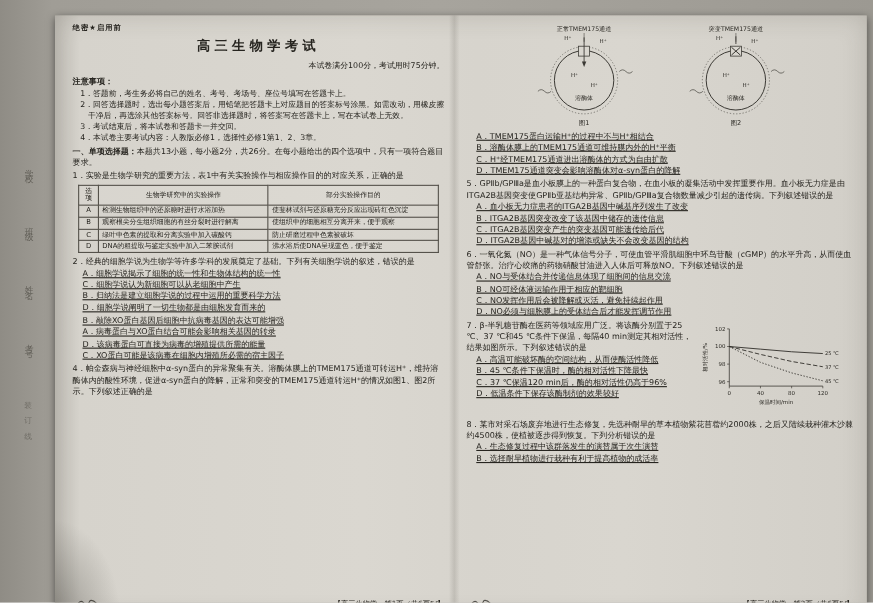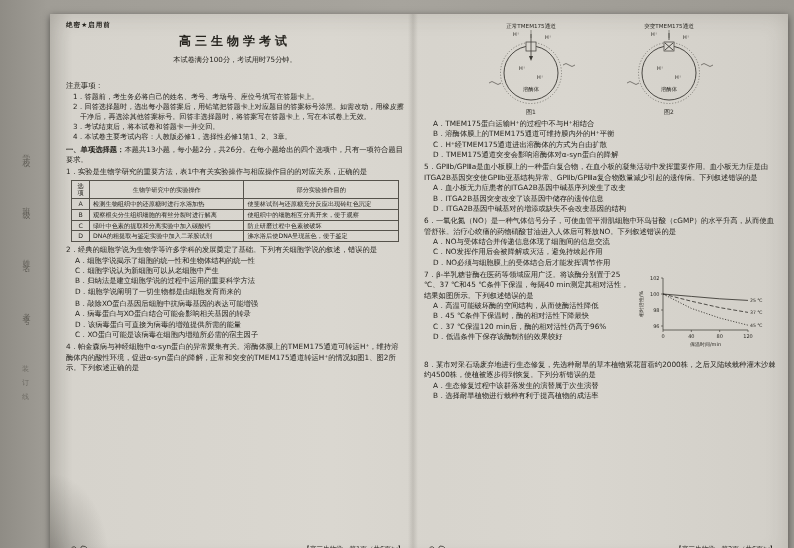--- a/index.html
+++ b/index.html
@@ -33,31 +33,31 @@
   }
   .center-gutter { position:absolute; left:358px; top:0; bottom:0; width:10px;
     background:linear-gradient(90deg,transparent,rgba(90,86,78,.18),transparent); }
 
   .page { position:absolute; top:7px; bottom:6px; }
   .page-left  { left:16px;  width:338px; }
   .page-right { left:374px; right:12px; }
 
   .header-note { font-size:6.6px; font-weight:bold; letter-spacing:1px; margin-bottom:1px; }
   .exam-title { text-align:center; font-size:12px; font-weight:bold; letter-spacing:4px; margin:3px 0 5px; }
-  .subtitle   { text-align:center; font-size:7.2px; margin-bottom:16px; }
-
-  .notice-heading { font-size:7.4px; font-weight:normal; margin-bottom:1px; }
+  .subtitle   { text-align:right; font-size:7.2px; margin-bottom:4px; }
+
+  .notice-heading { font-size:7.4px; font-weight:bold; margin-bottom:1px; }
   .notice-item { font-size:7.1px; line-height:1.4; padding-left:14px; text-indent:-7px; }
 
   .section-heading { font-size:7.3px; line-height:1.42; margin:3px 0 2px; }
   .section-heading b { font-weight:bold; }
 
   .q { font-size:7.3px; line-height:1.42; margin-bottom:2px; }
   .stem { }
-  .opt { padding-left:9px; }
+  .opt { padding-left:9px;text-decoration:underline; }
 
   table.q1-table { border-collapse:collapse; width:97%; margin:2px auto 3px; font-size:6.2px; }
   .q1-table th, .q1-table td { border:1px solid #55524b; padding:1px 3px; line-height:1.25; }
   .q1-table th { font-weight:normal; text-align:center; background:rgba(255,255,255,.06); }
   .q1-table td.opt-col { text-align:center; width:18px; }
 
   .figs { display:flex; justify-content:center; gap:18px; margin:0 0 2px; }
   .fig-svg { width:120px; height:96px; display:block; }
   .fig-svg text { fill:#2c2a25; }
 
@@ -215,26 +215,28 @@
         <div class="opt">A．TMEM175蛋白运输H⁺的过程中不与H⁺相结合</div>
         <div class="opt">B．溶酶体膜上的TMEM175通道可维持膜内外的H⁺平衡</div>
         <div class="opt">C．H⁺经TMEM175通道进出溶酶体的方式为自由扩散</div>
         <div class="opt">D．TMEM175通道突变会影响溶酶体对α-syn蛋白的降解</div>
       </div>
 
       <div class="q">
         <div class="stem">5．GPⅡb/GPⅢa是血小板膜上的一种蛋白复合物，在血小板的凝集活动中发挥重要作用。血小板无力症是由ITGA2B基因突变使GPⅡb亚基结构异常、GPⅡb/GPⅢa复合物数量减少引起的遗传病。下列叙述错误的是</div>
         <div class="opt">A．血小板无力症患者的ITGA2B基因中碱基序列发生了改变</div>
         <div class="opt">B．ITGA2B基因突变改变了该基因中储存的遗传信息</div>
+        <div class="opt">C．ITGA2B基因突变产生的突变基因可能遗传给后代</div>
         <div class="opt">D．ITGA2B基因中碱基对的增添或缺失不会改变基因的结构</div>
       </div>
 
       <div class="q">
         <div class="stem">6．一氧化氮（NO）是一种气体信号分子，可使血管平滑肌细胞中环鸟苷酸（cGMP）的水平升高，从而使血管舒张。治疗心绞痛的药物硝酸甘油进入人体后可释放NO。下列叙述错误的是</div>
         <div class="opt">A．NO与受体结合并传递信息体现了细胞间的信息交流</div>
+        <div class="opt">B．NO可经体液运输作用于相应的靶细胞</div>
         <div class="opt">C．NO发挥作用后会被降解或灭活，避免持续起作用</div>
         <div class="opt">D．NO必须与细胞膜上的受体结合后才能发挥调节作用</div>
       </div>
 
       <div class="q q7-block">
         <div class="chart-box">
           <svg id="q7-chart" viewBox="0 0 140 86">
               <polyline points="27,8 27,60 112,60" fill="none" stroke="#35332d" stroke-width="0.7"></polyline>
               <line x1="25" y1="56" x2="27" y2="56" stroke="#35332d" stroke-width="0.6"></line>
               <text x="23.5" y="57.8" text-anchor="end" font-size="5" fill="#2c2a25">96</text>

